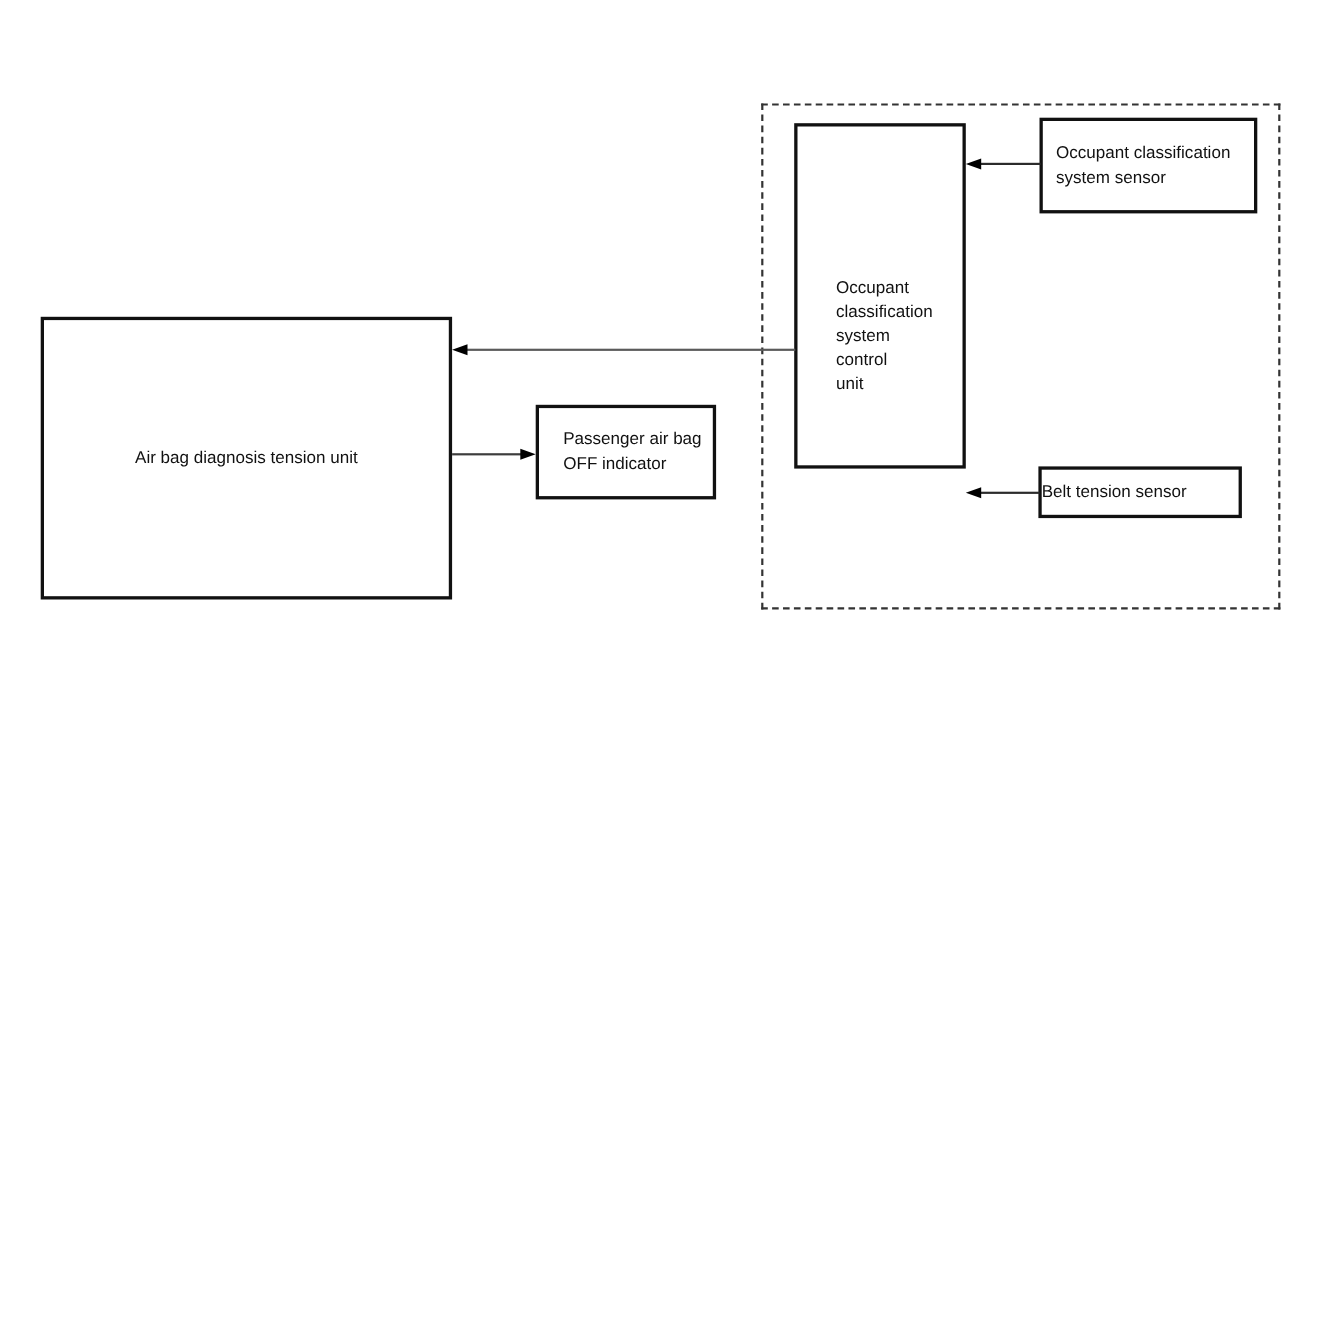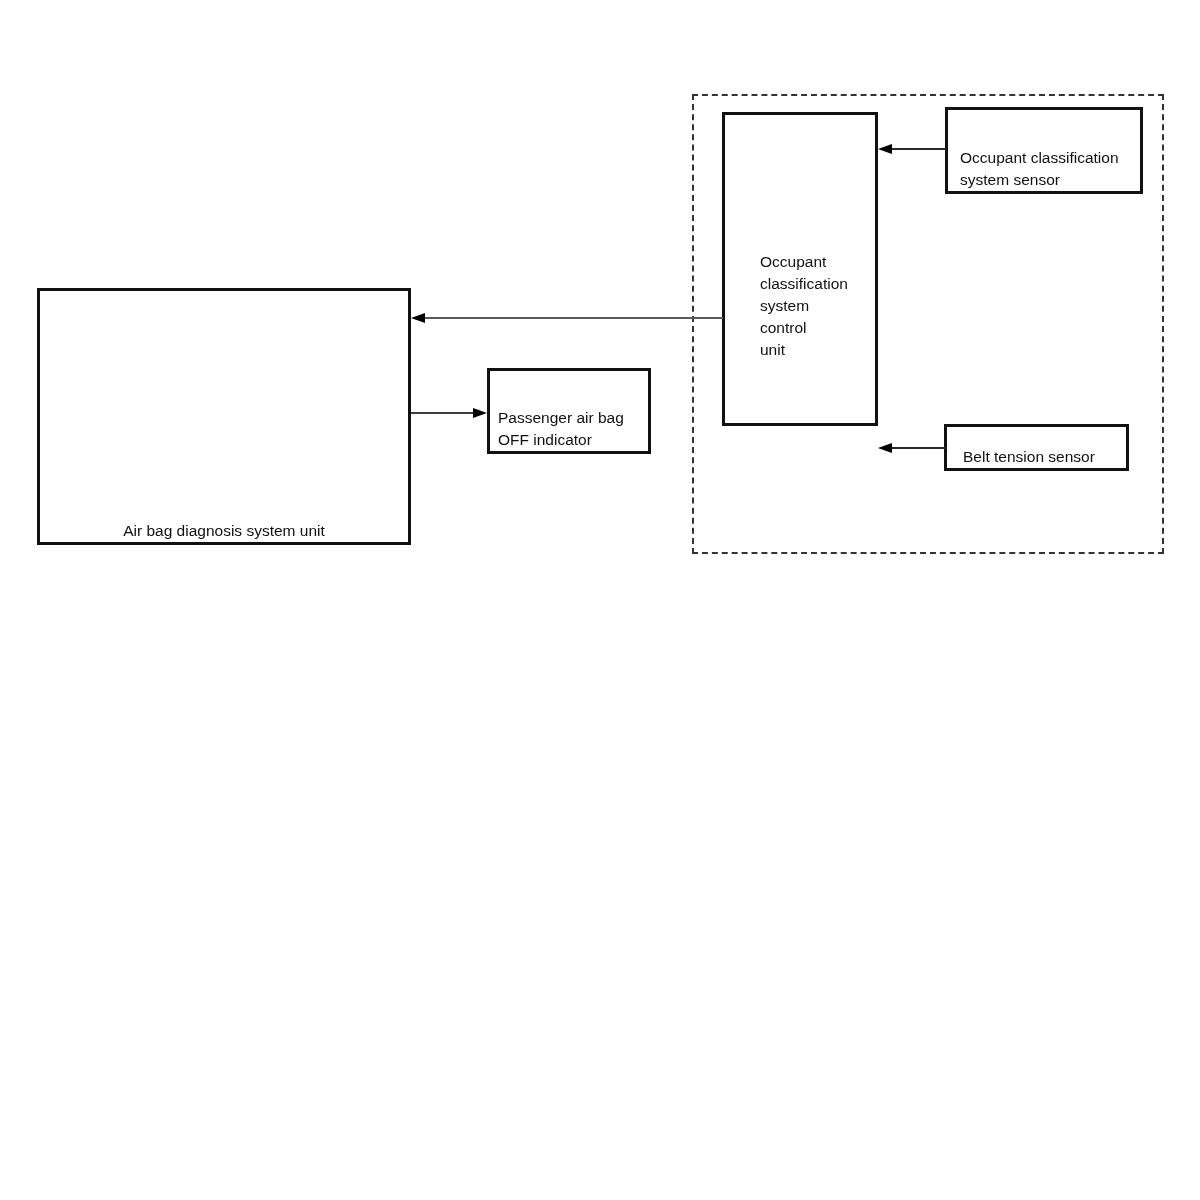--- a/index.html
+++ b/index.html
@@ -15,37 +15,37 @@
     font-family: "Liberation Sans", sans-serif;
     color: #111111;
     overflow: hidden;
   }
   .node {
     position: absolute;
     box-sizing: border-box;
     border: 3px solid #111111;
     background: #ffffff;
     display: flex;
-    align-items: flex-end;
+    align-items: center;
     font-size: 15.5px;
     line-height: 22px;
   }
   .node .label {
     white-space: pre-line;
   }
   .node.center-text {
     justify-content: center;
     text-align: center;
   }
   #node-airbag { left: 37px; top: 288px; width: 374px; height: 257px; }
-  #node-passenger { left: 487px; top: 368px; width: 164px; height: 86px; padding-left: 8px; }
+  #node-passenger { left: 487px; top: 368px; width: 164px; height: 86px; padding-left: 22px; }
   #node-control { left: 722px; top: 112px; width: 156px; height: 314px;
                   align-items: flex-start; padding: 136px 4px 0 35px; }
   #node-ocs-sensor { left: 945px; top: 107px; width: 198px; height: 87px; padding-left: 12px; }
-  #node-belt { left: 944px; top: 424px; width: 185px; height: 47px; padding-left: 16px; }
+  #node-belt { left: 944px; top: 424px; width: 185px; height: 47px; padding-left: 0; }
 
   .group-dashed {
     position: absolute;
     box-sizing: border-box;
     left: 692px; top: 94px; width: 472px; height: 460px;
     border: 2px dashed #333333;
     background: transparent;
   }
 
   .edge-line {
@@ -82,21 +82,21 @@
   #edge4-head { left: 878px; top: 443px; }
 </style>
 </head>
 <body>
 
 <div class="canvas">
 
   <div class="group-dashed"></div>
 
   <div class="node center-text" id="node-airbag">
-    <span class="label">Air bag diagnosis system unit</span>
+    <span class="label">Air bag diagnosis tension unit</span>
   </div>
 
   <div class="node" id="node-passenger">
     <span class="label">Passenger air bag
 OFF indicator</span>
   </div>
 
   <div class="node" id="node-control">
     <span class="label">Occupant
 classification

